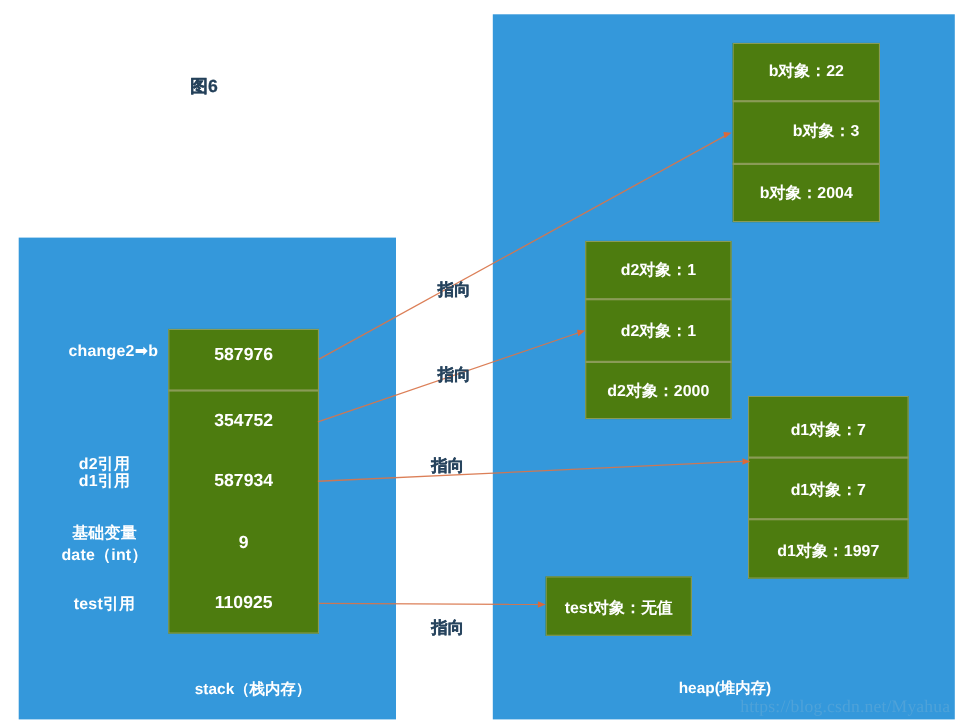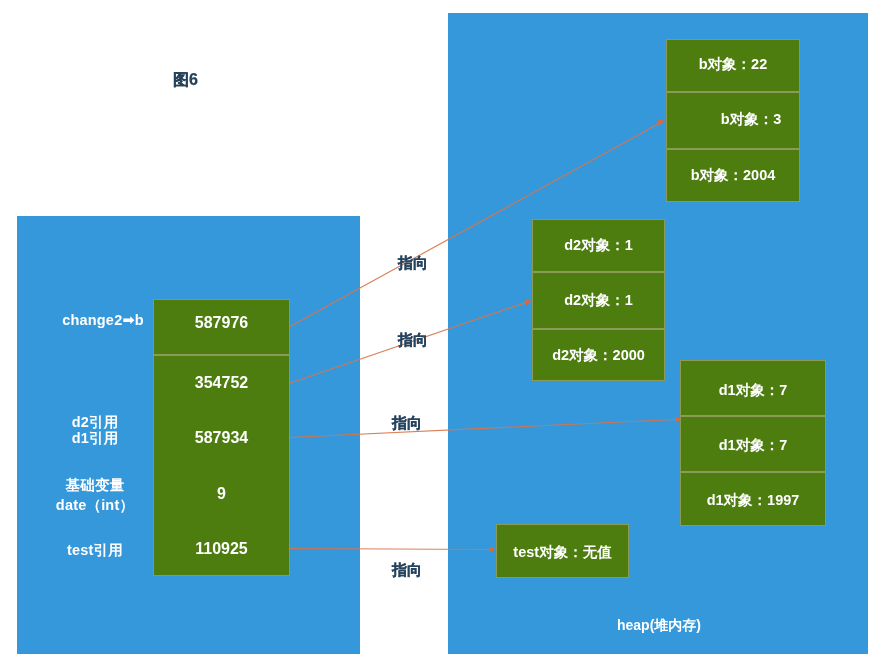--- a/index.html
+++ b/index.html
@@ -70,20 +70,21 @@
 
   <div id="stack-table" class="abs orange">
     <div class="cell-div" style="top:55px;"></div>
     <div class="srow" style="top:2px;height:44px;">587976</div>
     <div class="srow" style="top:56px;height:55px;">354752</div>
     <div class="srow" style="top:111px;height:56px;">587934</div>
     <div class="srow" style="top:167px;height:55px;">9</div>
     <div class="srow" style="top:222px;height:55px;">110925</div>
   </div>
 
+  <div class="caption" style="left:150px;top:618px;width:160px;">stack（栈内存）</div>
 
   <div id="heap-panel" class="abs blue"></div>
 
   <div class="hbox orange" style="left:666px;top:39px;width:134px;height:163px;">
     <div class="cell-div" style="top:52px;"></div>
     <div class="cell-div" style="top:109px;"></div>
     <div class="hcell" style="top:0;height:51px;">b对象：22</div>
     <div class="hcell" style="top:53px;height:55px;padding-left:18px;">b对象：3</div>
     <div class="hcell" style="top:110px;height:53px;">b对象：2004</div>
   </div>
@@ -121,13 +122,14 @@
       <line x1="290" y1="548.5" x2="490" y2="549.5"></line>
       <polygon stroke="none" points="496,549.5 489,546.6 489,552.4"></polygon>
     </g>
   </svg>
 
   <div class="arrow-label" style="left:398px;top:254px;">指向</div>
   <div class="arrow-label" style="left:398px;top:331px;">指向</div>
   <div class="arrow-label" style="left:392px;top:414px;">指向</div>
   <div class="arrow-label" style="left:392px;top:561px;">指向</div>
 
+  <div id="watermark" class="abs">https://blog.csdn.net/Myahua</div>
 </div>
 
 </body></html>

